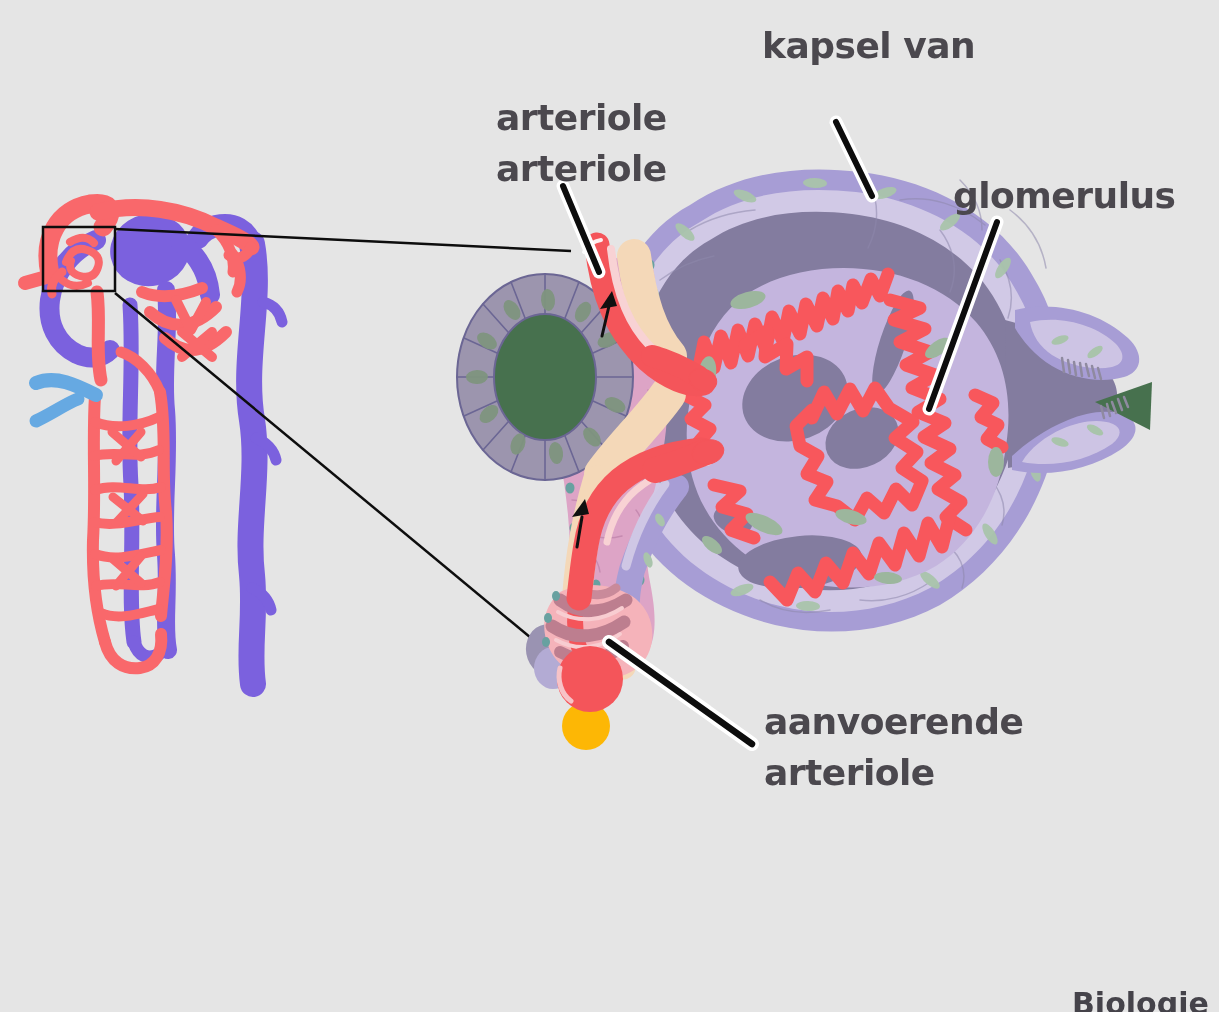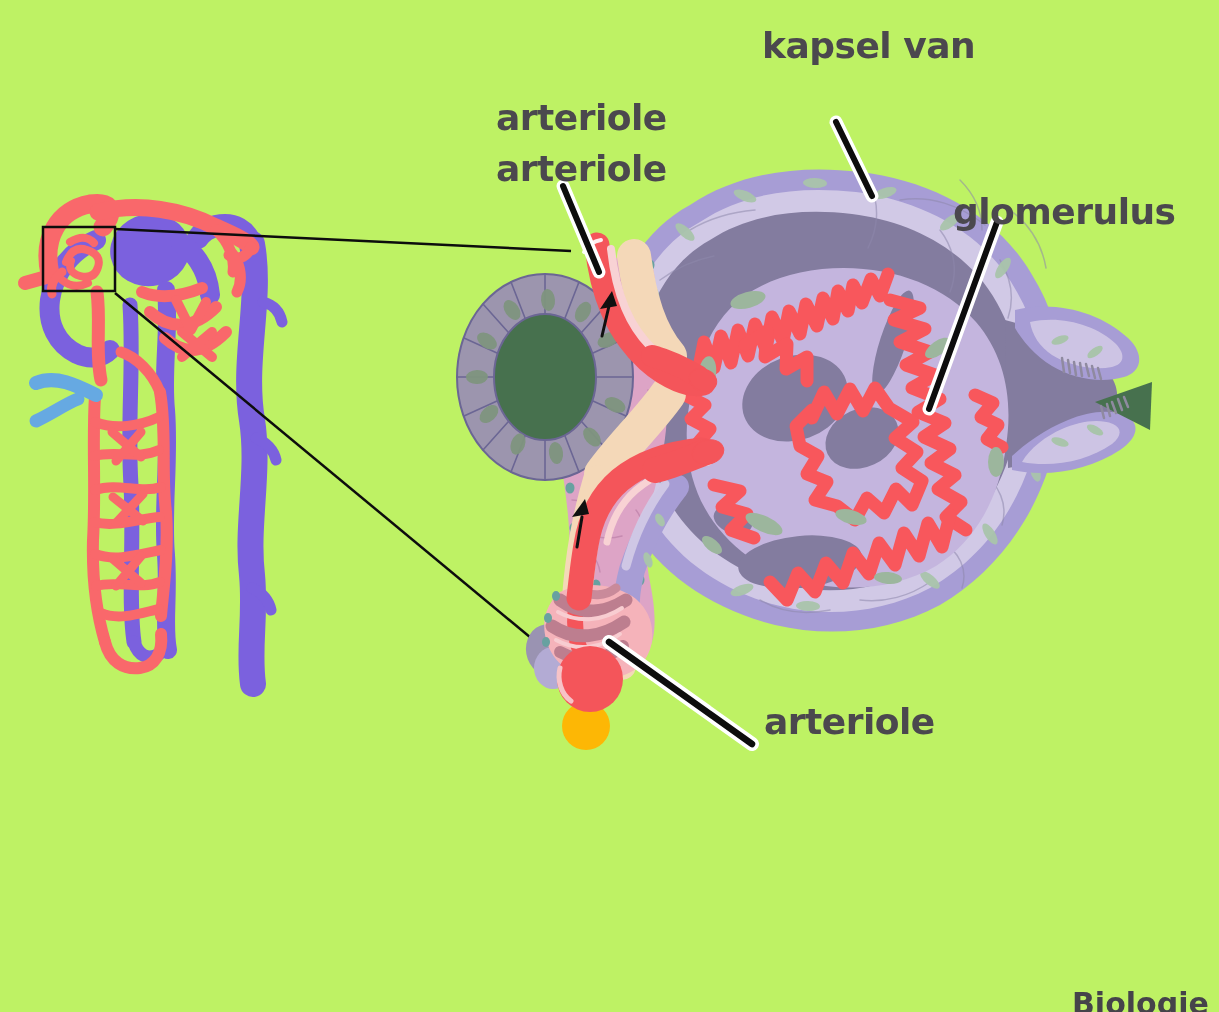--- a/index.html
+++ b/index.html
@@ -1,19 +1,19 @@
 <!DOCTYPE html>
 <html><head>
 <meta charset="utf-8">
 <style>
   html,body{margin:0;padding:0;}
   .canvas{
     position:relative;
     width:1219px;height:1012px;
-    background:#bef264;
+    background:#e5e5e5;
     overflow:hidden;
     font-family:"DejaVu Sans","Liberation Sans",sans-serif;
   }
   .art{position:absolute;left:0;top:0;}
   .lbl{
     position:absolute;
     color:#4b484e;
     font-size:36px;
     font-weight:600;
     letter-spacing:-0.5px;
@@ -312,23 +312,24 @@
 
   <div class="lbl" style="left:762px;top:20px;">
     <span>kapsel van</span>
   </div>
 
   <div class="lbl" style="left:496px;top:92px;">
     <span>arteriole</span>
     <span>arteriole</span>
   </div>
 
-  <div class="lbl" style="left:953px;top:170px;margin-top:16px;">
+  <div class="lbl" style="left:953px;top:170px;">
     <span>glomerulus</span>
   </div>
 
   <div class="lbl" style="left:764px;top:696px;">
+    <span>aanvoerende</span>
     <span>arteriole</span>
   </div>
 
   <div class="watermark" style="left:1072px;top:986px;">Biologie</div>
 
 </div>
 
 </body></html>

